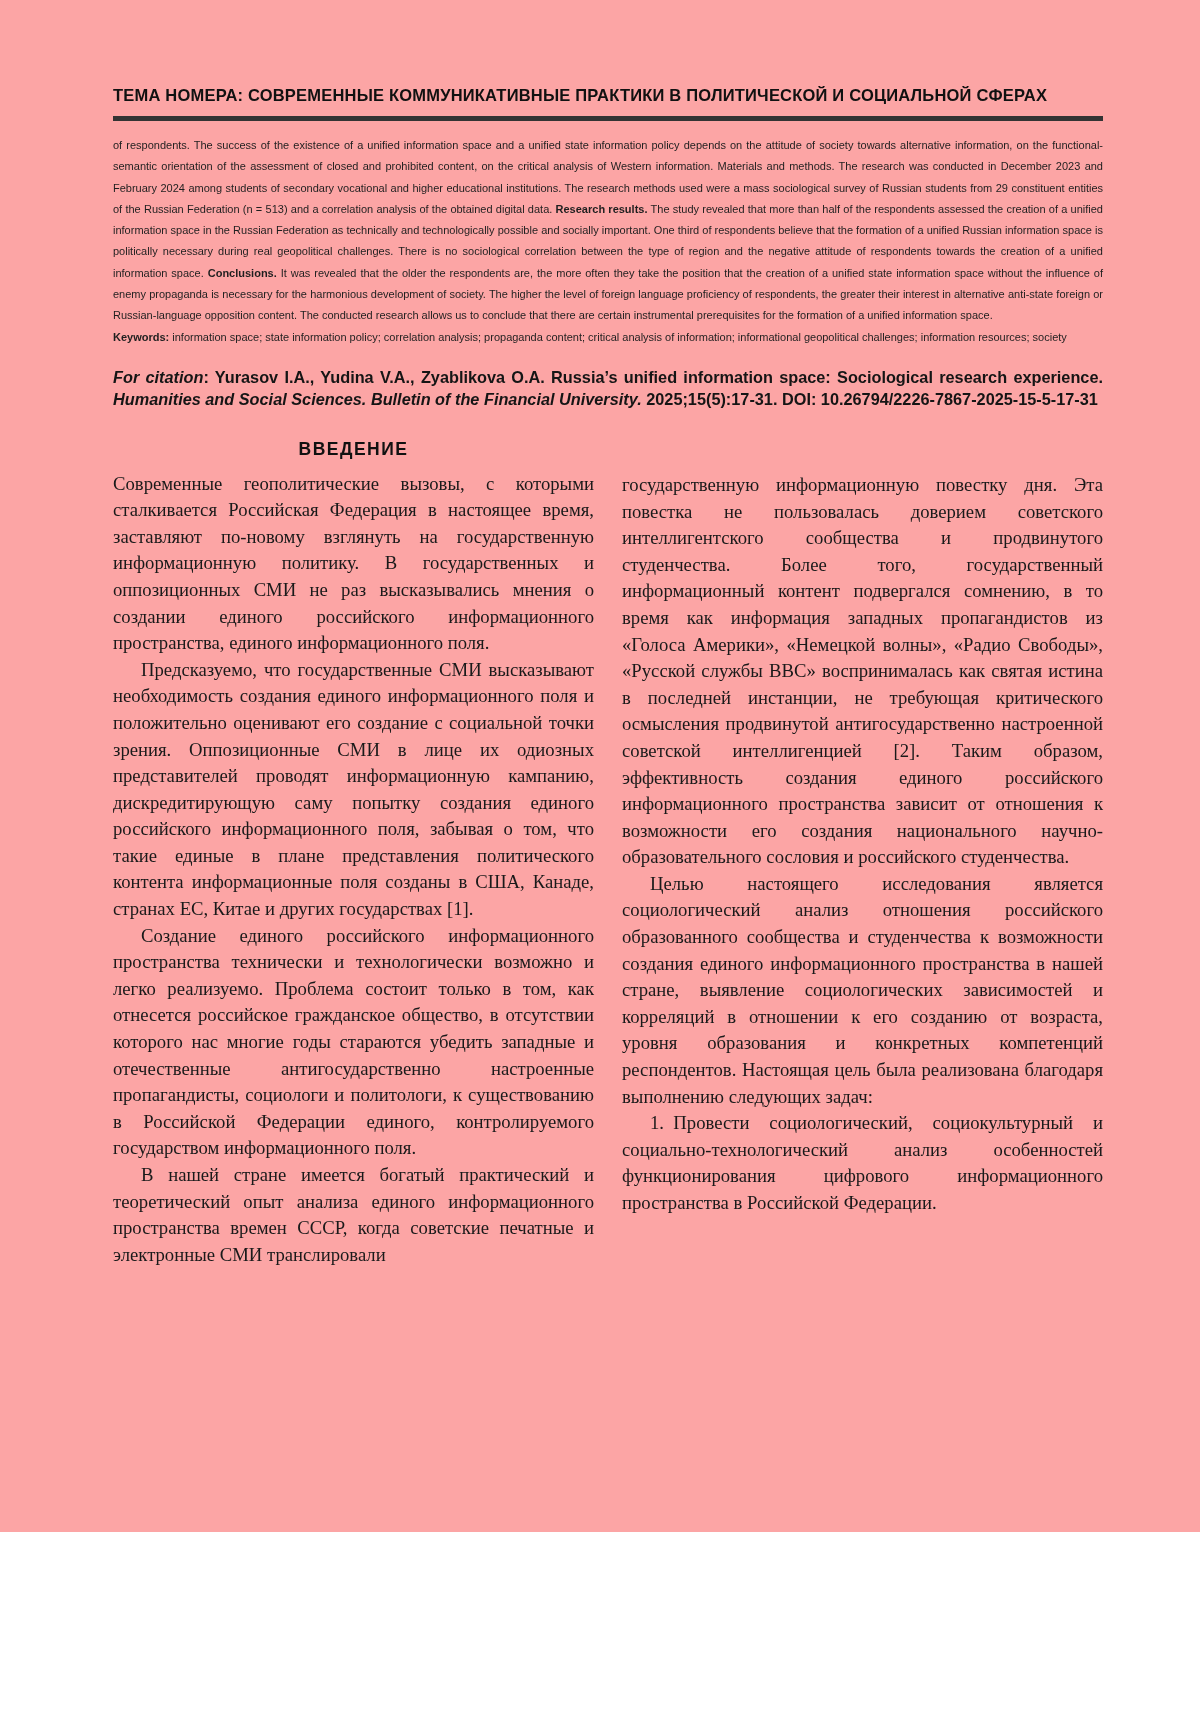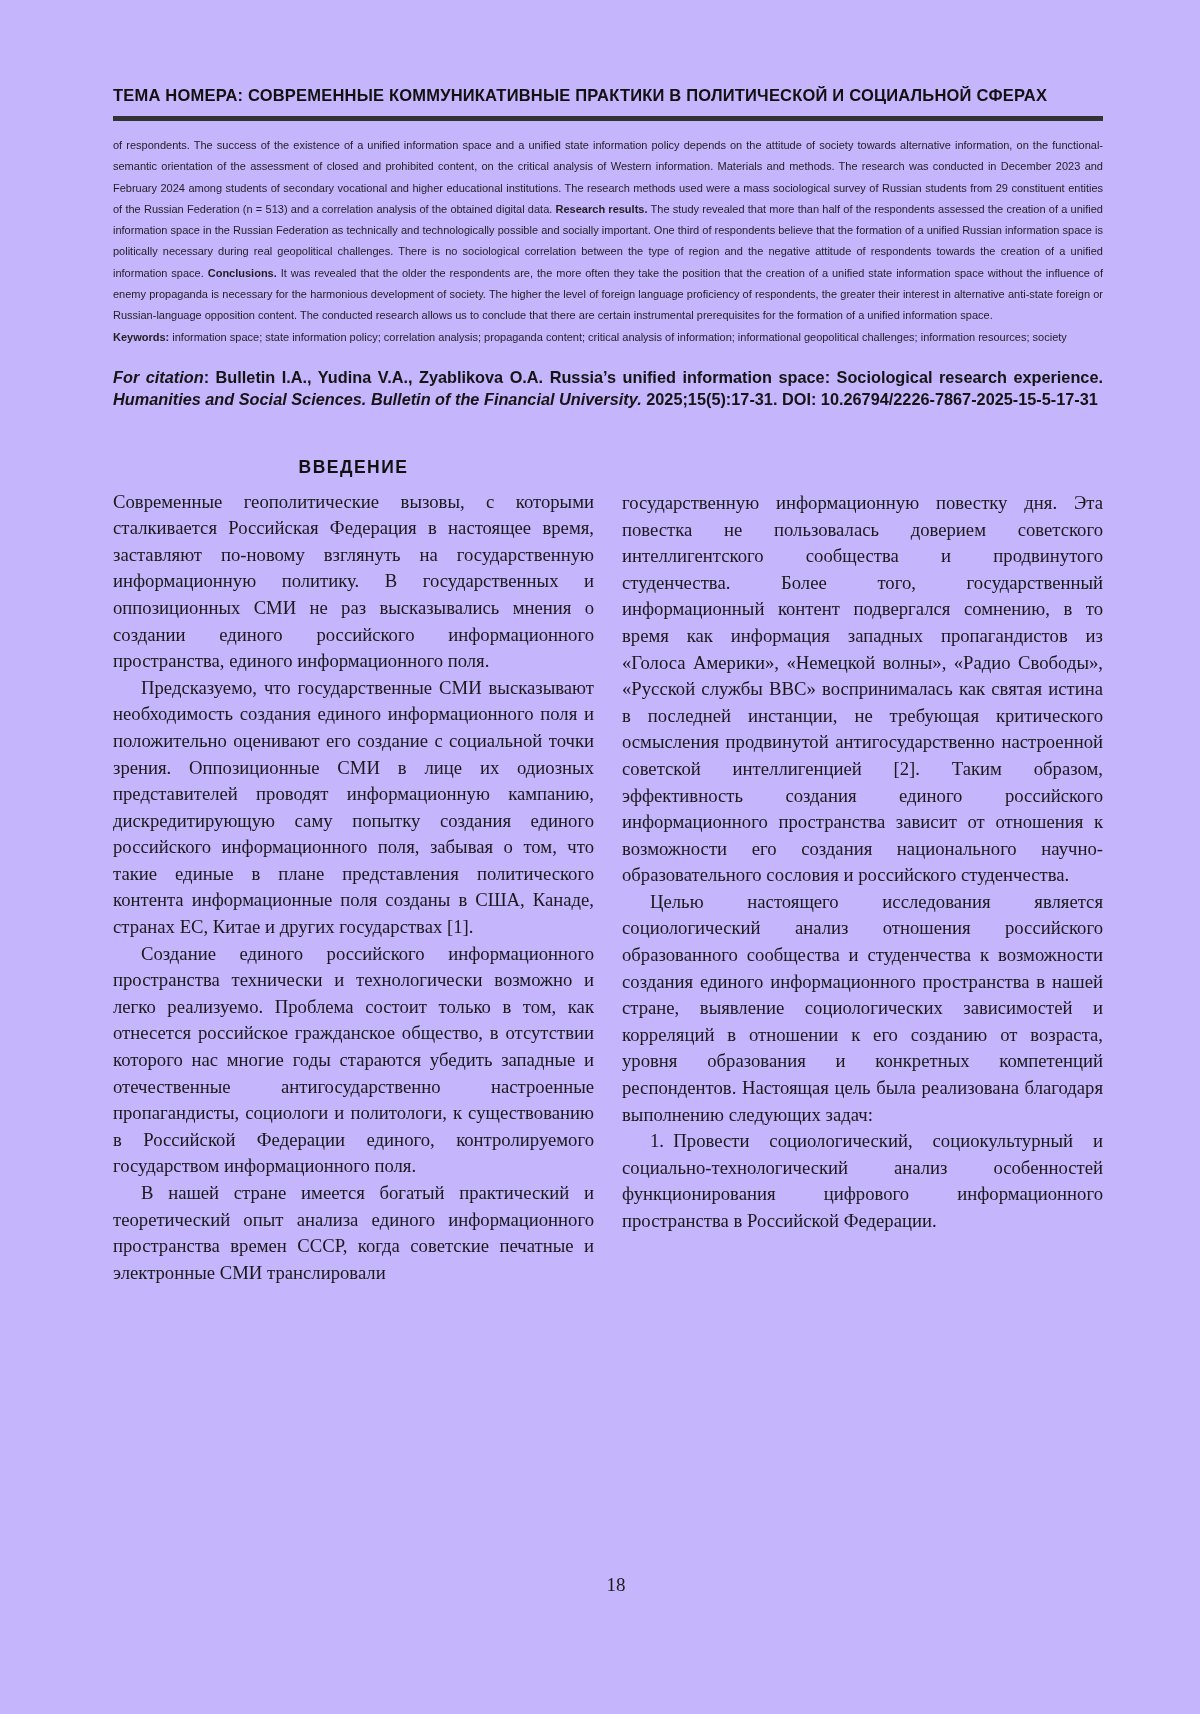--- a/index.html
+++ b/index.html
@@ -1,22 +1,22 @@
 <!DOCTYPE html>
 <html lang="ru"><head>
 <meta charset="utf-8">
 <style>
   * { margin: 0; padding: 0; box-sizing: border-box; }
   html, body { background: #ffffff; }
   .page {
     position: relative;
     width: 1200px;
-    height: 1714px;
+    height: 1532px;
     margin: 0 auto;
-    background: #c4b5fd;
+    background: #fca5a5;
     color: #1c1c1c;
     overflow: hidden;
   }
   .content {
     position: absolute;
     left: 113px;
     top: 0;
     width: 990px;
   }
   
@@ -51,21 +51,21 @@
     font-family: "Liberation Sans", sans-serif;
     font-weight: bold;
     font-size: 16.3px;
     line-height: 22px;
     text-align: justify;
     color: #151515;
   }
   .citation .bi { font-style: italic; }
   
   .columns {
-    margin-top: 44px;
+    margin-top: 26px;
     display: flex;
     gap: 28px;
   }
   .col {
     width: 482px;
     font-family: "Liberation Serif", "DejaVu Serif", serif;
     font-size: 18.7px;
     line-height: 26.6px;
     text-align: justify;
     color: #1a1a1a;
@@ -103,21 +103,21 @@
 
     <div class="running-head">ТЕМА НОМЕРА:  СОВРЕМЕННЫЕ КОММУНИКАТИВНЫЕ ПРАКТИКИ В ПОЛИТИЧЕСКОЙ И СОЦИАЛЬНОЙ СФЕРАХ</div>
 
     <div class="head-rule"></div>
 
     <div class="abstract-block">
       <p><span>of respondents. The success of the existence of a unified information space and a unified state information policy depends on the attitude of society towards alternative information, on the functional-semantic orientation of the assessment of closed and prohibited content, on the critical analysis of Western information. Materials and methods. The research was conducted in December 2023 and February 2024 among students of secondary vocational and higher educational institutions. The research methods used were a mass sociological survey of Russian students from 29 constituent entities of the Russian Federation (n = 513) and a correlation analysis of the obtained digital data. </span><span class="b">Research results.</span><span> The study revealed that more than half of the respondents assessed the creation of a unified information space in the Russian Federation as technically and technologically possible and socially important. One third of respondents believe that the formation of a unified Russian information space is politically necessary during real geopolitical challenges. There is no sociological correlation between the type of region and the negative attitude of respondents towards the creation of a unified information space. </span><span class="b">Conclusions.</span><span> It was revealed that the older the respondents are, the more often they take the position that the creation of a unified state information space without the influence of enemy propaganda is necessary for the harmonious development of society. The higher the level of foreign language proficiency of respondents, the greater their interest in alternative anti-state foreign or Russian-language opposition content. The conducted research allows us to conclude that there are certain instrumental prerequisites for the formation of a unified information space.</span></p>
       <p><span class="b">Keywords:</span><span> information space; state information policy; correlation analysis; propaganda content; critical analysis of information; informational geopolitical challenges; information resources; society</span></p>
     </div>
 
-    <p class="citation"><span class="bi">For citation</span><span>: Bulletin I.A., Yudina V.A., Zyablikova O.A. Russia’s unified information space: Sociological research experience. </span><span class="bi">Humanities and Social Sciences. Bulletin of the Financial University.</span><span> 2025;15(5):17-31. DOI: 10.26794/2226-7867-2025-15-5-17-31</span></p>
+    <p class="citation"><span class="bi">For citation</span><span>: Yurasov I.A., Yudina V.A., Zyablikova O.A. Russia’s unified information space: Sociological research experience. </span><span class="bi">Humanities and Social Sciences. Bulletin of the Financial University.</span><span> 2025;15(5):17-31. DOI: 10.26794/2226-7867-2025-15-5-17-31</span></p>
 
     <div class="columns">
 
       <div class="col left-col">
         <div class="intro-heading">ВВЕДЕНИЕ</div>
         <p>Современные геополитические вызовы, с которыми сталкивается Российская Федерация в настоящее время, заставляют по-новому взглянуть на государственную информационную политику. В государственных и оппозиционных СМИ не раз высказывались мнения о создании единого российского информационного пространства, единого информационного поля.</p>
         <p class="indent">Предсказуемо, что государственные СМИ высказывают необходимость создания единого информационного поля и положительно оценивают его создание с социальной точки зрения. Оппозиционные СМИ в лице их одиозных представителей проводят информационную кампанию, дискредитирующую саму попытку создания единого российского информационного поля, забывая о том, что такие единые в плане представления политического контента информационные поля созданы в США, Канаде, странах ЕС, Китае и других государствах [1].</p>
         <p class="indent">Создание единого российского информационного пространства технически и технологически возможно и легко реализуемо. Проблема состоит только в том, как отнесется российское гражданское общество, в отсутствии которого нас многие годы стараются убедить западные и отечественные антигосударственно настроенные пропагандисты, социологи и политологи, к существованию в Российской Федерации единого, контролируемого государством информационного поля.</p>
         <p class="indent">В нашей стране имеется богатый практический и теоретический опыт анализа единого информационного пространства времен СССР, когда советские печатные и электронные СМИ транслировали</p>
       </div>

